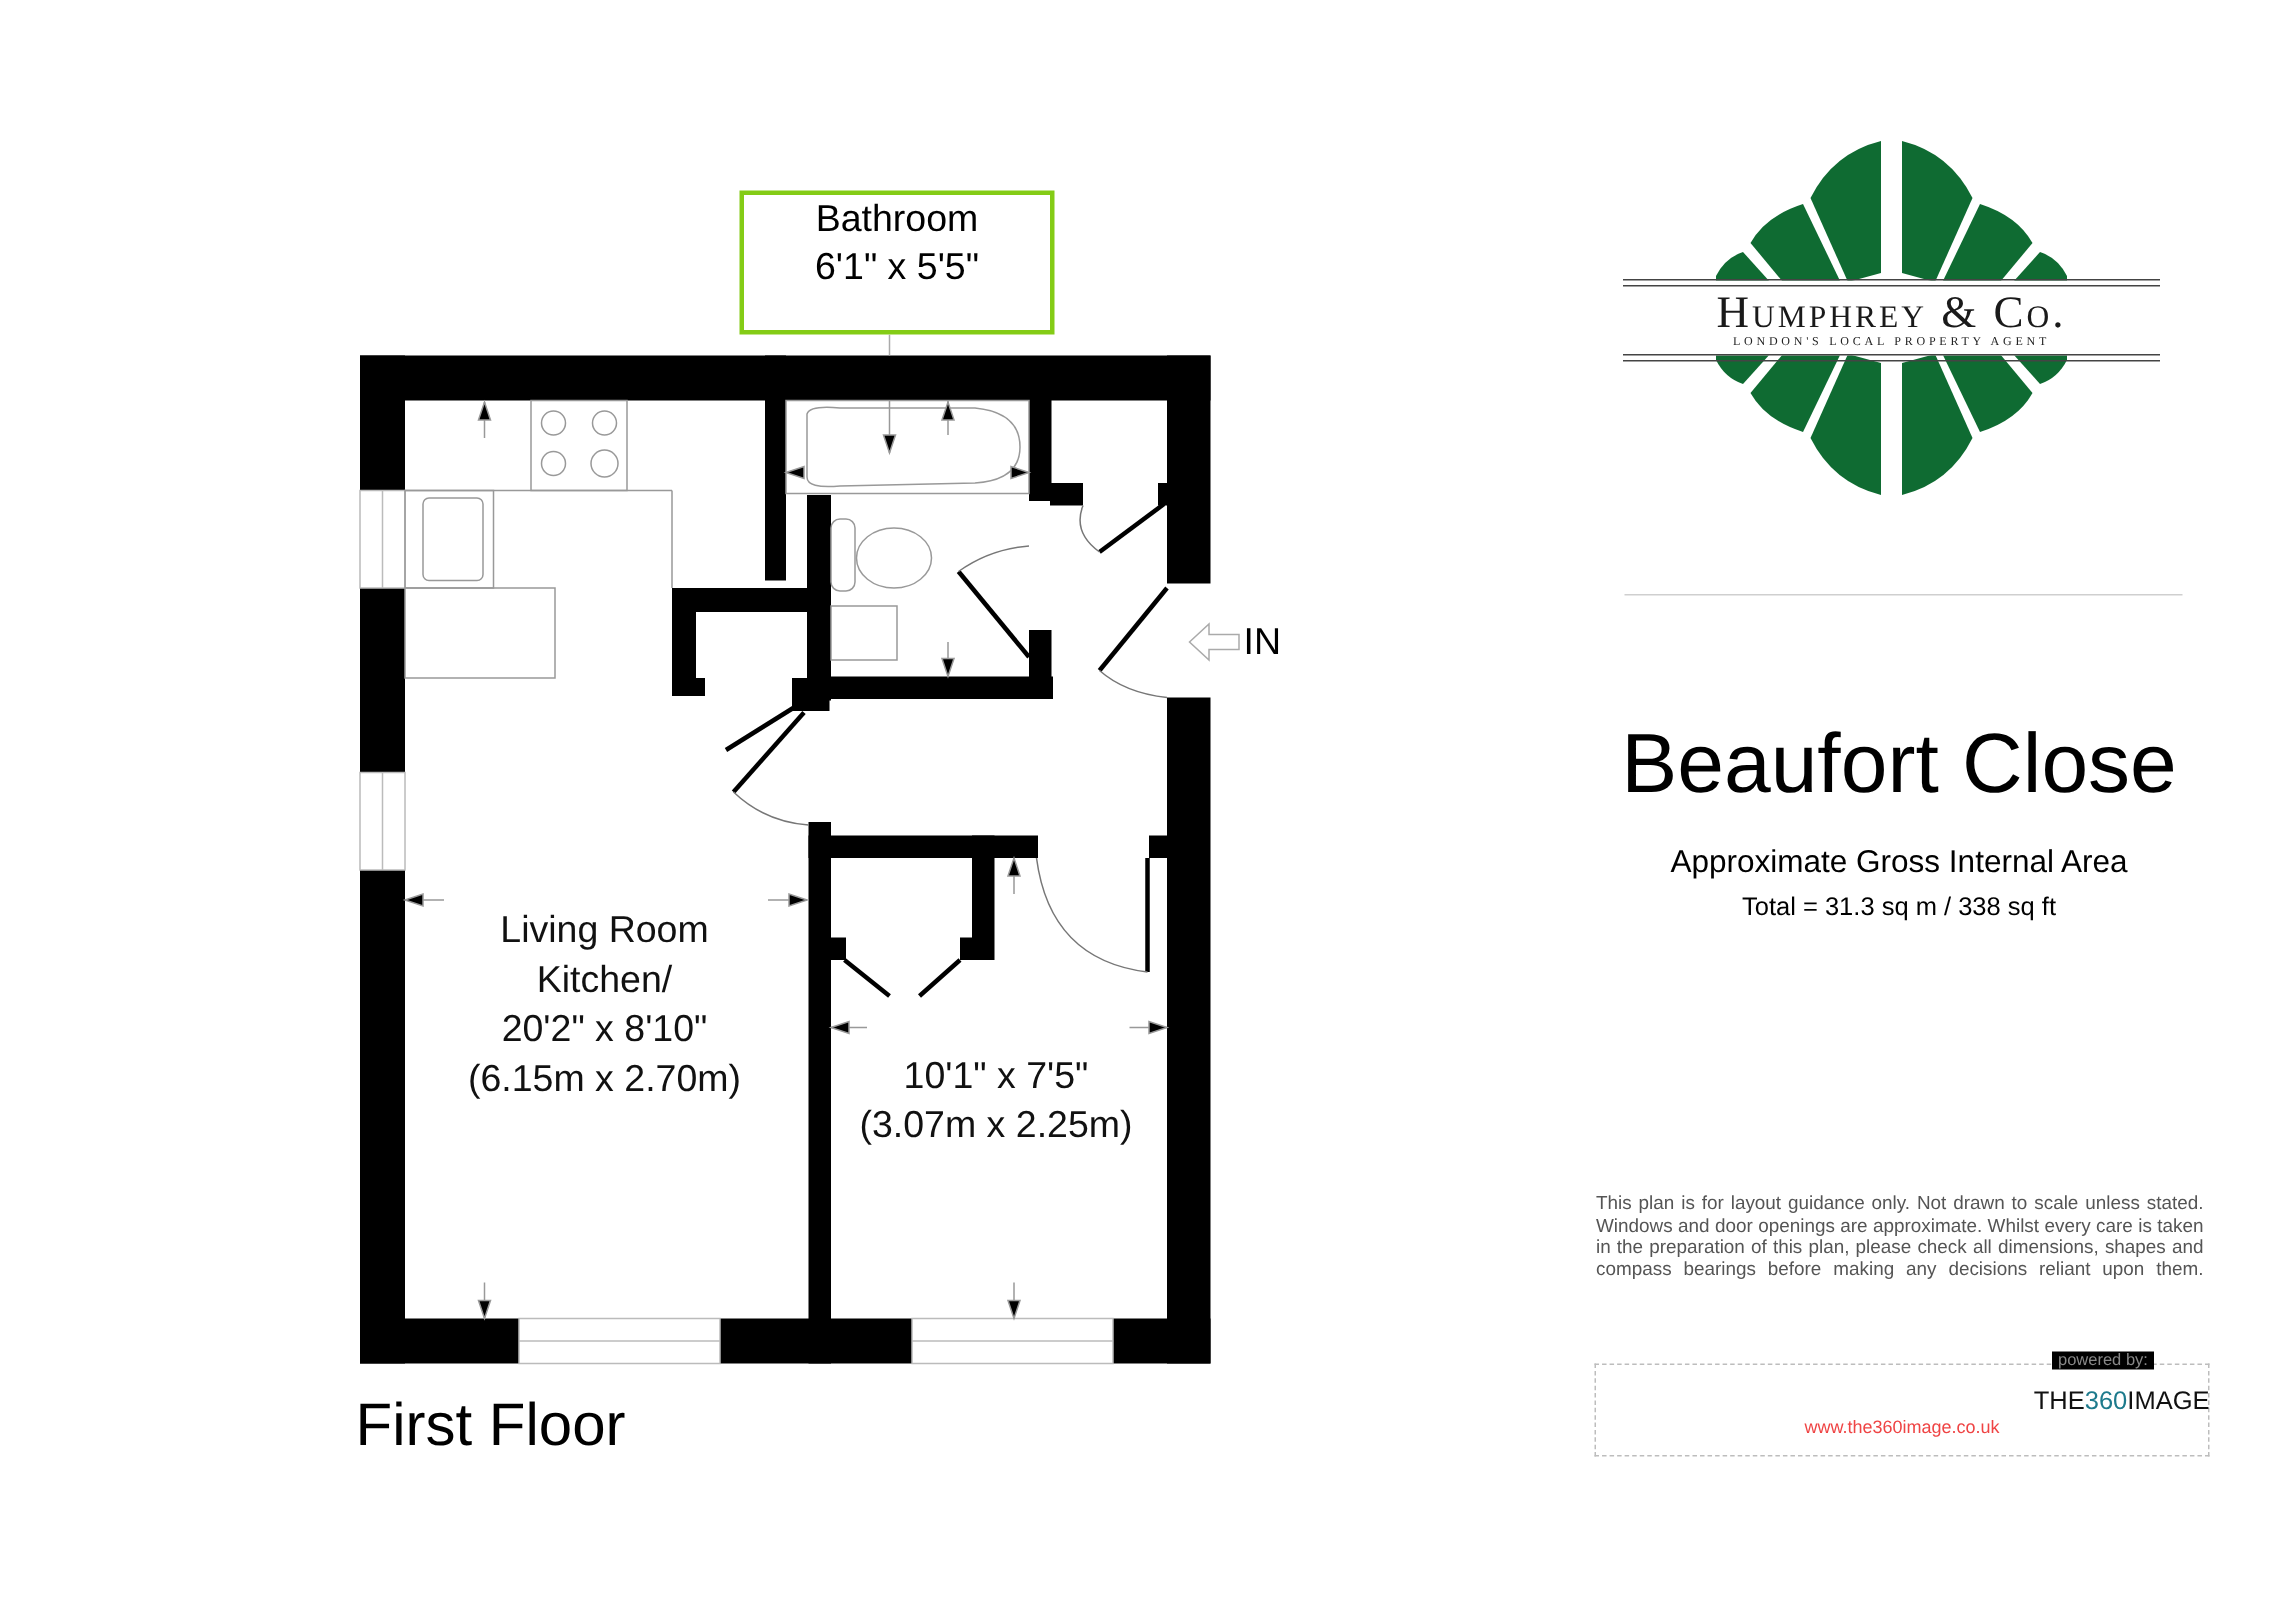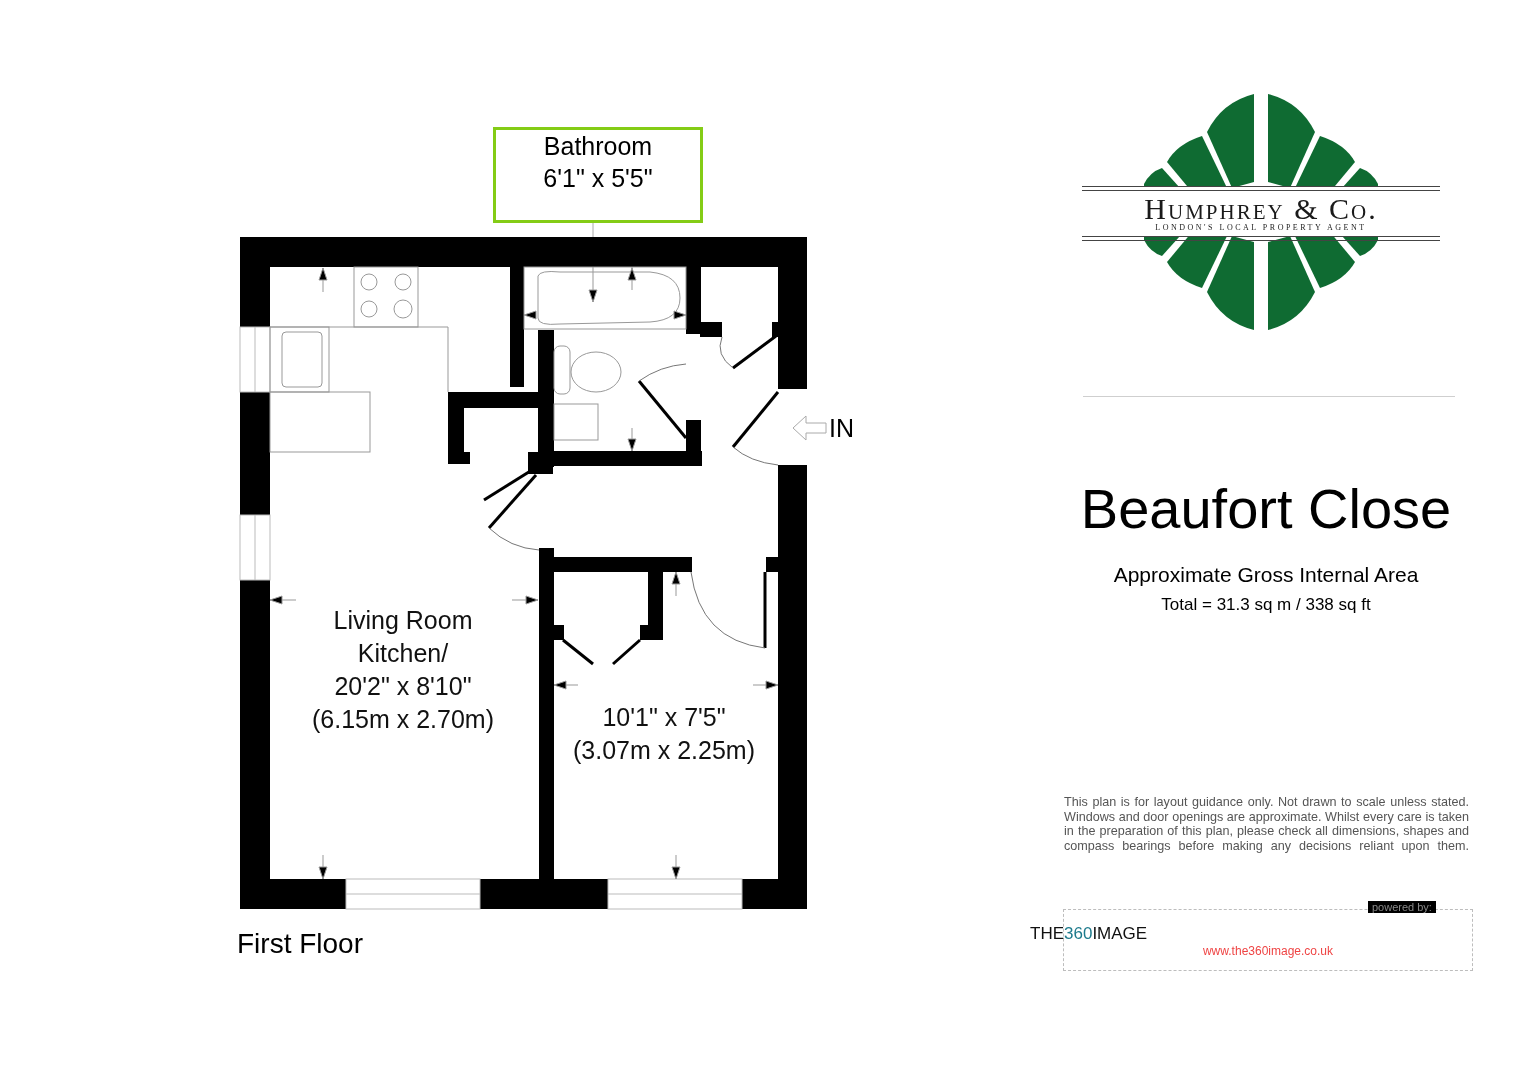--- a/index.html
+++ b/index.html
@@ -1,34 +1,34 @@
 <!DOCTYPE html>
 <html><head>
 <meta charset="utf-8">
 <style>
   html, body { margin:0; padding:0; background:#ffffff; }
   body { width:1528px; height:1080px; position:relative; overflow:hidden; font-family:"Liberation Sans", sans-serif; color:#000; }
   #plan { position:absolute; left:0; top:0; }
   .room-label { position:absolute; text-align:center; font-size:25px; line-height:33px; color:#111; }
   .bath-box { position:absolute; left:493px; top:127px; width:210px; height:96px; border:3px solid #84cc16; background:#fff; text-align:center; font-size:25px; line-height:32px; box-sizing:border-box; padding-top:0px; }
-  .floor-title { position:absolute; left:237px; top:928px; font-size:28px; color:#000; }
+  .floor-title { position:absolute; left:237px; top:928px; font-size:40px; color:#000; }
   .in-label { position:absolute; left:829px; top:414px; font-size:25px; }
   .logo-wrap { position:absolute; left:1082px; top:92px; width:358px; height:240px; }
   .logo-band { position:absolute; left:0; top:95px; width:358px; height:50px; background:#fff; }
   .logo-line { position:absolute; left:0; width:358px; height:3px; border-top:1px solid #444; border-bottom:1px solid #444; }
   .logo-name { position:absolute; left:0; width:358px; top:100px; text-align:center; font-family:"Liberation Serif", serif; font-size:30px; letter-spacing:2px; color:#1a1a1a; font-variant:small-caps; }
   .logo-tag { position:absolute; left:0; width:358px; top:131px; text-align:center; font-family:"Liberation Serif", serif; font-size:8px; letter-spacing:2.5px; color:#222; text-transform:uppercase; }
   .sep { position:absolute; left:1083px; top:396px; width:372px; height:1px; background:#cfcfcf; }
   .prop-name { position:absolute; left:1080px; width:372px; top:476px; text-align:center; font-size:56px; }
   .area-title { position:absolute; left:1080px; width:372px; top:563px; text-align:center; font-size:21px; }
   .area-total { position:absolute; left:1080px; width:372px; top:595px; text-align:center; font-size:17px; }
   .disclaimer { position:absolute; left:1064px; top:795px; width:405px; font-size:12.6px; line-height:14.7px; color:#555; text-align:justify; text-align-last:justify; }
   .powered-box { position:absolute; left:1063px; top:909px; width:410px; height:62px; border:1px dashed #bdbdbd; box-sizing:border-box; }
   .powered-by { position:absolute; left:1368px; top:901px; background:#000000; padding:0 4px; font-size:11px; color:#888; }
-  .brand { position:absolute; left:1030px; width:410px; top:924px; text-align:left; font-size:17px; color:#111; }
+  .brand { position:absolute; left:1063px; width:410px; top:924px; text-align:right; font-size:17px; color:#111; }
   .brand .hl { color:#1d7a8c; }
   .brand-url { position:absolute; left:1063px; width:410px; top:944px; text-align:center; font-size:12px; color:#ef4444; }
 </style>
 </head>
 <body>
 
 <svg id="plan" width="1528" height="1080">
   <g fill="#000">
 
     <rect x="240" y="237" width="567" height="30"></rect>

